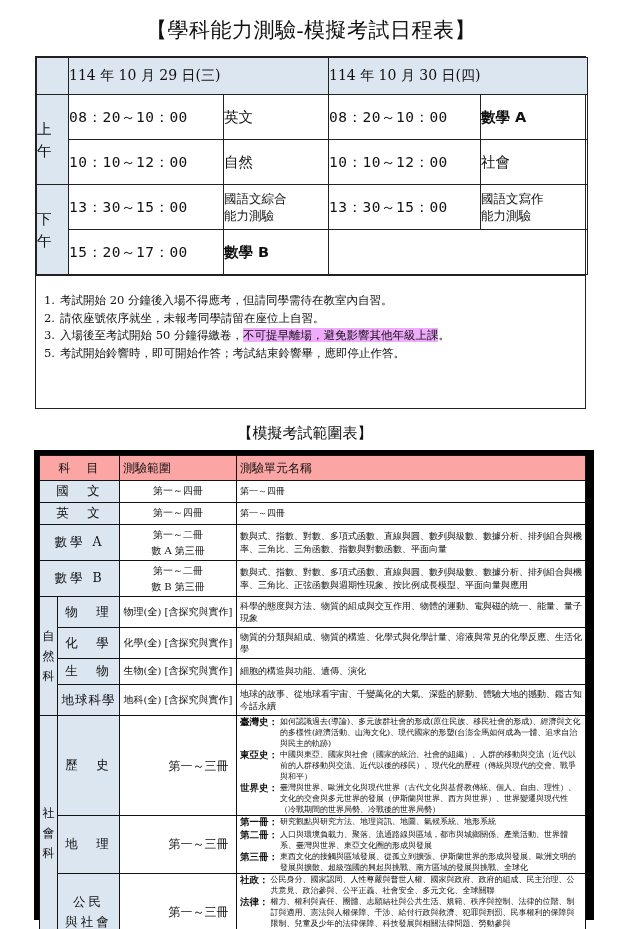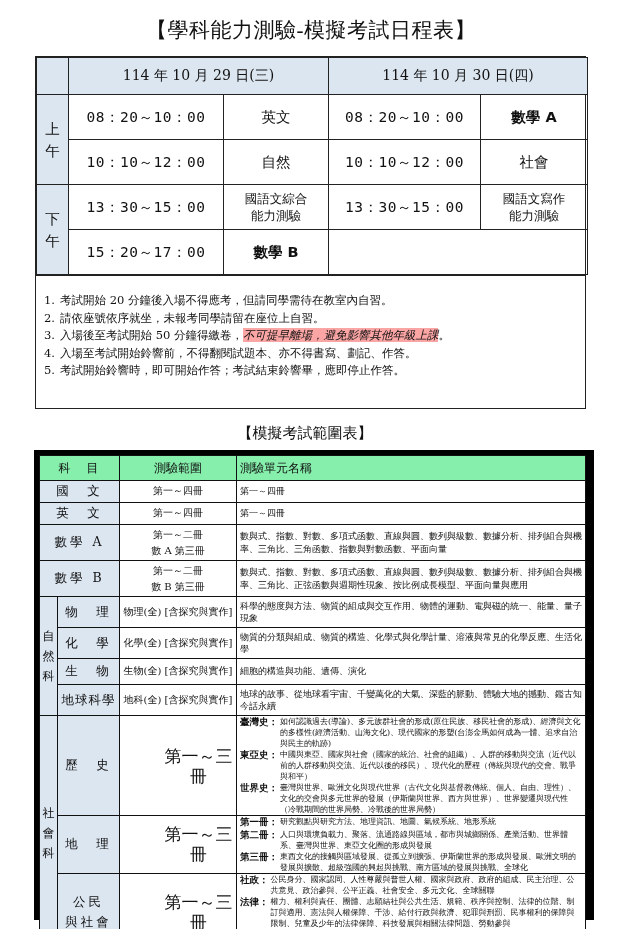--- a/index.html
+++ b/index.html
@@ -12,53 +12,53 @@
     position: absolute; left: 0; top: 16px; width: 622px; text-align: center;
     font-family: Liberation Serif, serif;
     font-size: 21px; letter-spacing: 0.5px;
   }
   
   .sched {
     position: absolute; left: 35px; top: 56px; width: 551px; height: 353px;
     border: 1.2px solid #222;
   }
   .sched table { border-collapse: collapse; width: 100%; table-layout: fixed; }
-  .sched td { border: 1px solid #222; text-align: center; vertical-align: middle; padding: 0; }
+  .sched td { border: 1px solid #222; text-align: left; vertical-align: middle; padding: 0; }
   .sched .hdr td { background: #dce6f1; height: 37px; font-size: 14px; }
   .sched .hdr td.corner { background: #dce6f1; }
   .sched .row td { height: 45px; font-size: 14.5px; }
   .sched .period { background: #dce6f1; font-family: "DejaVu Sans", sans-serif; font-size: 15px; line-height: 22px; }
   .sched .time { font-family: "DejaVu Sans Mono", "Liberation Mono", monospace; font-size: 14px; letter-spacing: 0.5px; }
   .sched .subj { font-family: "DejaVu Sans", sans-serif; font-size: 14.5px; }
   .sched .subj.small { font-size: 12.5px; line-height: 17px; }
   .notes {
     border-top: 1px solid #222; padding: 16px 0 0 8px; height: 134px;
     font-size: 11.5px; line-height: 17.5px;
   }
   .notes .head { font-size: 10.5px; margin-bottom: 1px; }
   .notes .note { white-space: nowrap; }
   .notes .num { display: inline-block; width: 16px; }
-  .hl { background: #fca5a5; font-style: italic; }
+  .hl { background: #f0abfc; }
 
   .title2 {
     position: absolute; left: 0; top: 424px; width: 610px; text-align: center;
     font-family: "DejaVu Sans", "Liberation Sans", sans-serif; font-size: 15px;
   }
   
   .range {
     position: absolute; left: 34px; top: 450px; width: 560px; height: 470px;
     background: #000; padding: 5px 8px 10px 5px;
   }
   .range table { border-collapse: collapse; width: 100%; table-layout: fixed; background: #fff; }
   .range td { border: 1px solid #111; vertical-align: middle; padding: 0 3px; font-size: 9px; line-height: 12.5px; }
-  .range .h td { background: #86efac; height: 25px; font-size: 12px; }
+  .range .h td { background: #fca5a5; height: 25px; font-size: 12px; }
   .range td.lbl { background: #dce6f1; text-align: center; font-size: 12.5px; letter-spacing: 3px; margin-left: 40px; }
   .range td.grp { background: #dce6f1; text-align: center; font-size: 12px; line-height: 20px; width: 18px; padding: 0; }
   .range td.rng { text-align: center; font-size: 10px; }
-  .range td.rng.big { font-size: 17px; line-height: 20px; padding-left: 44px; }
+  .range td.rng.big { font-size: 12px; line-height: 20px; padding-left: 44px; }
   .range td.desc { font-size: 9px; }
   .range .sub { display: flex; }
   .range .sub .k { white-space: nowrap; font-weight: bold; font-size: 9.5px; padding-right: 2px; }
   .range .sub .v { flex: 1; font-size: 8px; line-height: 11px; }
 </style>
 </head>
 <body>
 
 <div class="title1">【學科能力測驗-模擬考試日程表】</div>
 
@@ -105,39 +105,38 @@
       <td class="time">15：20～17：00</td>
       <td class="subj" style="font-weight:bold">數學 B</td>
       <td colspan="2"></td>
     </tr>
   </tbody>
     </table>
   <div class="notes">
     <div class="note"><span class="num">1.</span><span>考試開始 20 分鐘後入場不得應考，但請同學需待在教室內自習。</span></div>
     <div class="note"><span class="num">2.</span><span>請依座號依序就坐，未報考同學請留在座位上自習。</span></div>
     <div class="note"><span class="num">3.</span><span>入場後至考試開始 50 分鐘得繳卷，</span><span class="hl">不可提早離場，避免影響其他年級上課</span><span>。</span></div>
-    <div class="note"><span class="num">4.</span><span>入場至考試開始鈴響前，不得翻閱試題本、亦不得書寫、劃記、作答。</span></div>
     <div class="note"><span class="num">5.</span><span>考試開始鈴響時，即可開始作答；考試結束鈴響畢，應即停止作答。</span></div>
   </div>
 </div>
 
 <div class="title2">【模擬考試範圍表】</div>
 
 <div class="range">
   <table>
     <colgroup>
       <col style="width:18px">
         <col style="width:62px">
         <col style="width:117px">
         <col>
     </colgroup>
     <tbody>
         <tr class="h">
       <td colspan="2" style="text-align:center;letter-spacing:2px">科　目</td>
-      <td style="text-align:center">測驗範圍</td>
+      <td style="">測驗範圍</td>
       <td>測驗單元名稱</td>
     </tr>
     <tr style="height:22px">
       <td colspan="2" class="lbl">國　文</td>
       <td class="rng">第一～四冊</td>
       <td class="desc">第一～四冊</td>
     </tr>
     <tr style="height:22px">
       <td colspan="2" class="lbl">英　文</td>
       <td class="rng">第一～四冊</td>

